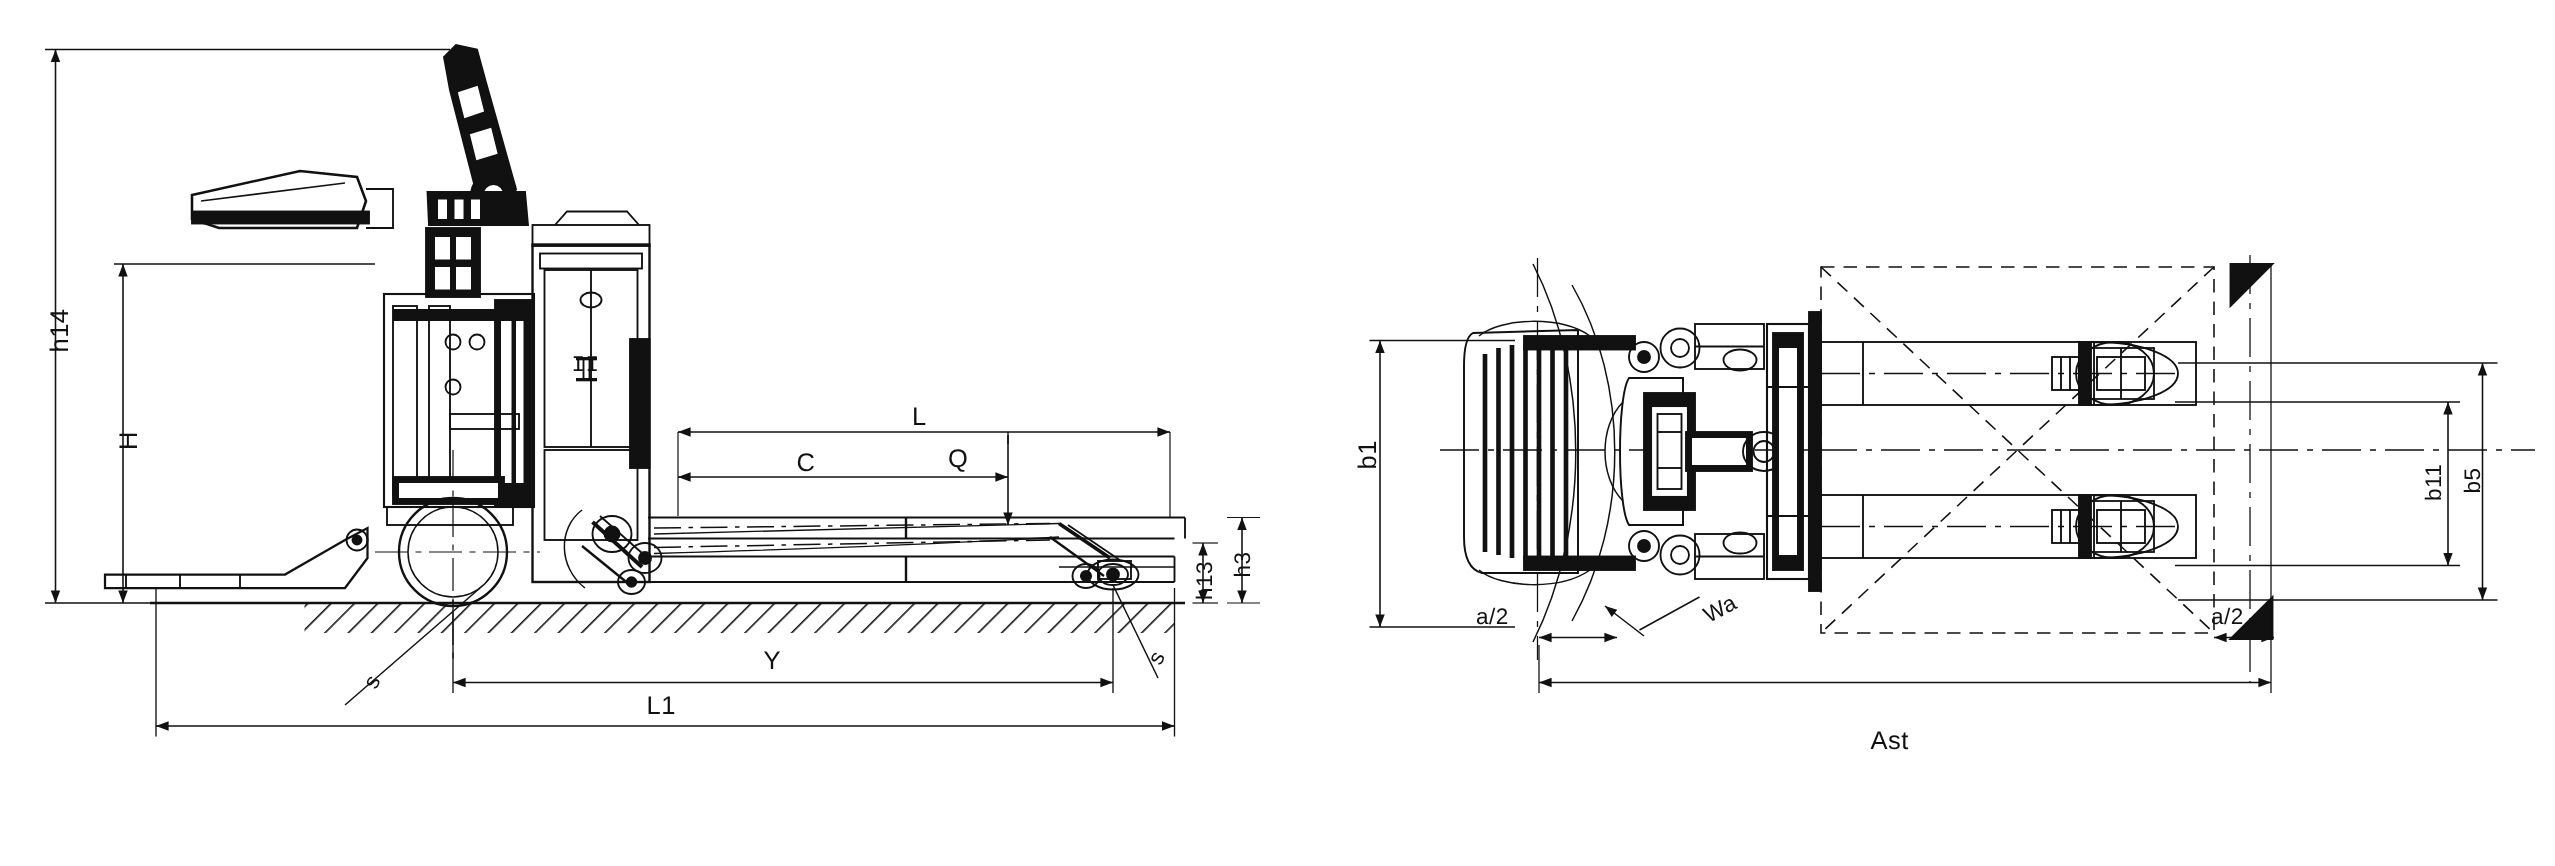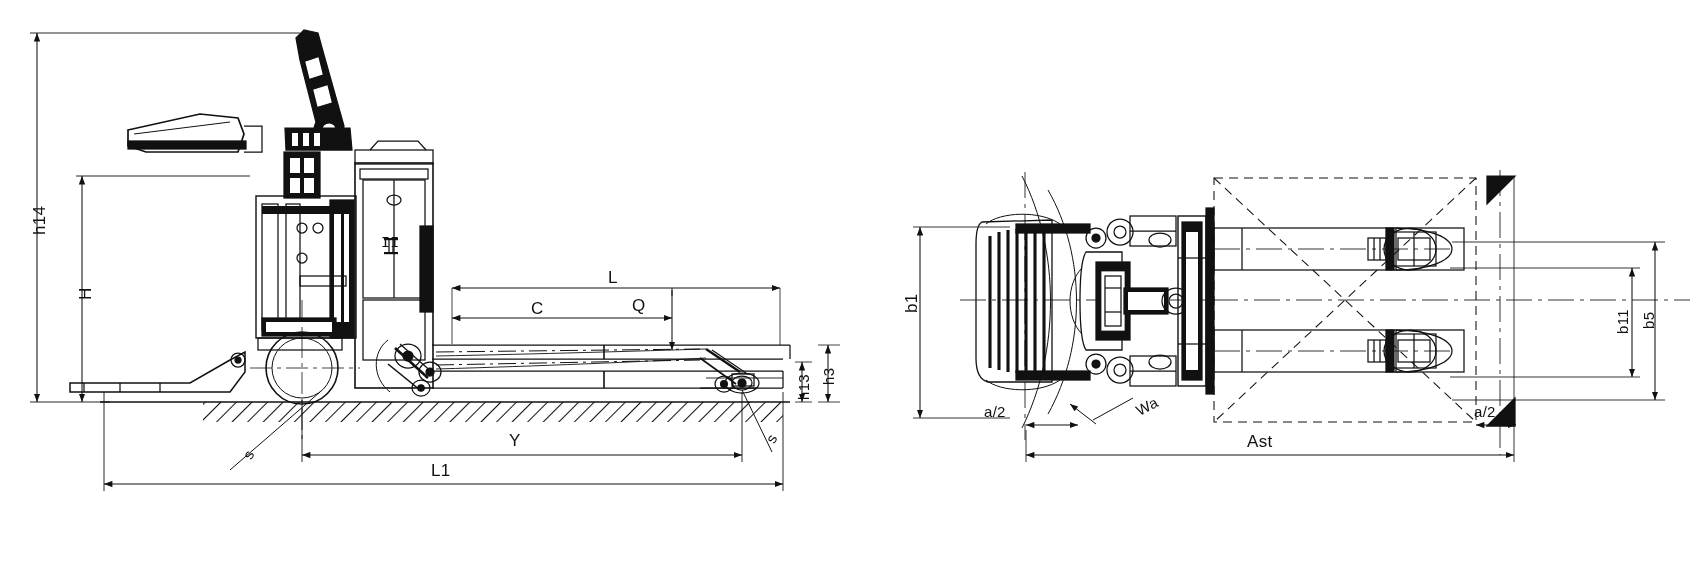--- a/index.html
+++ b/index.html
@@ -341,15 +341,15 @@
   <div class="lbl small rot-s" style="left:239px; top:454px;">s</div>
   <div class="lbl small rot-s" style="left:762px; top:438px;">s</div>
   <div class="lbl small" style="left:381px; top:235px;font-family:Liberation Mono, monospace;">II</div>
 
   <div class="lbl rot90" style="left:902px; top:313px;">b1</div>
   <div class="lbl small rot90" style="left:1614px; top:334px;">b11</div>
   <div class="lbl small rot90" style="left:1640px; top:329px;">b5</div>
   <div class="lbl small" style="left:984px; top:403px;">a/2</div>
   <div class="lbl small" style="left:1474px; top:403px;">a/2</div>
   <div class="lbl small rot-wa" style="left:1133px; top:404px;">Wa</div>
-  <div class="lbl" style="left:1247px; top:432px;">Ast</div>
+  <div class="lbl" style="left:1247px; top:484px;">Ast</div>
 
 </div>
 
 </body></html>

